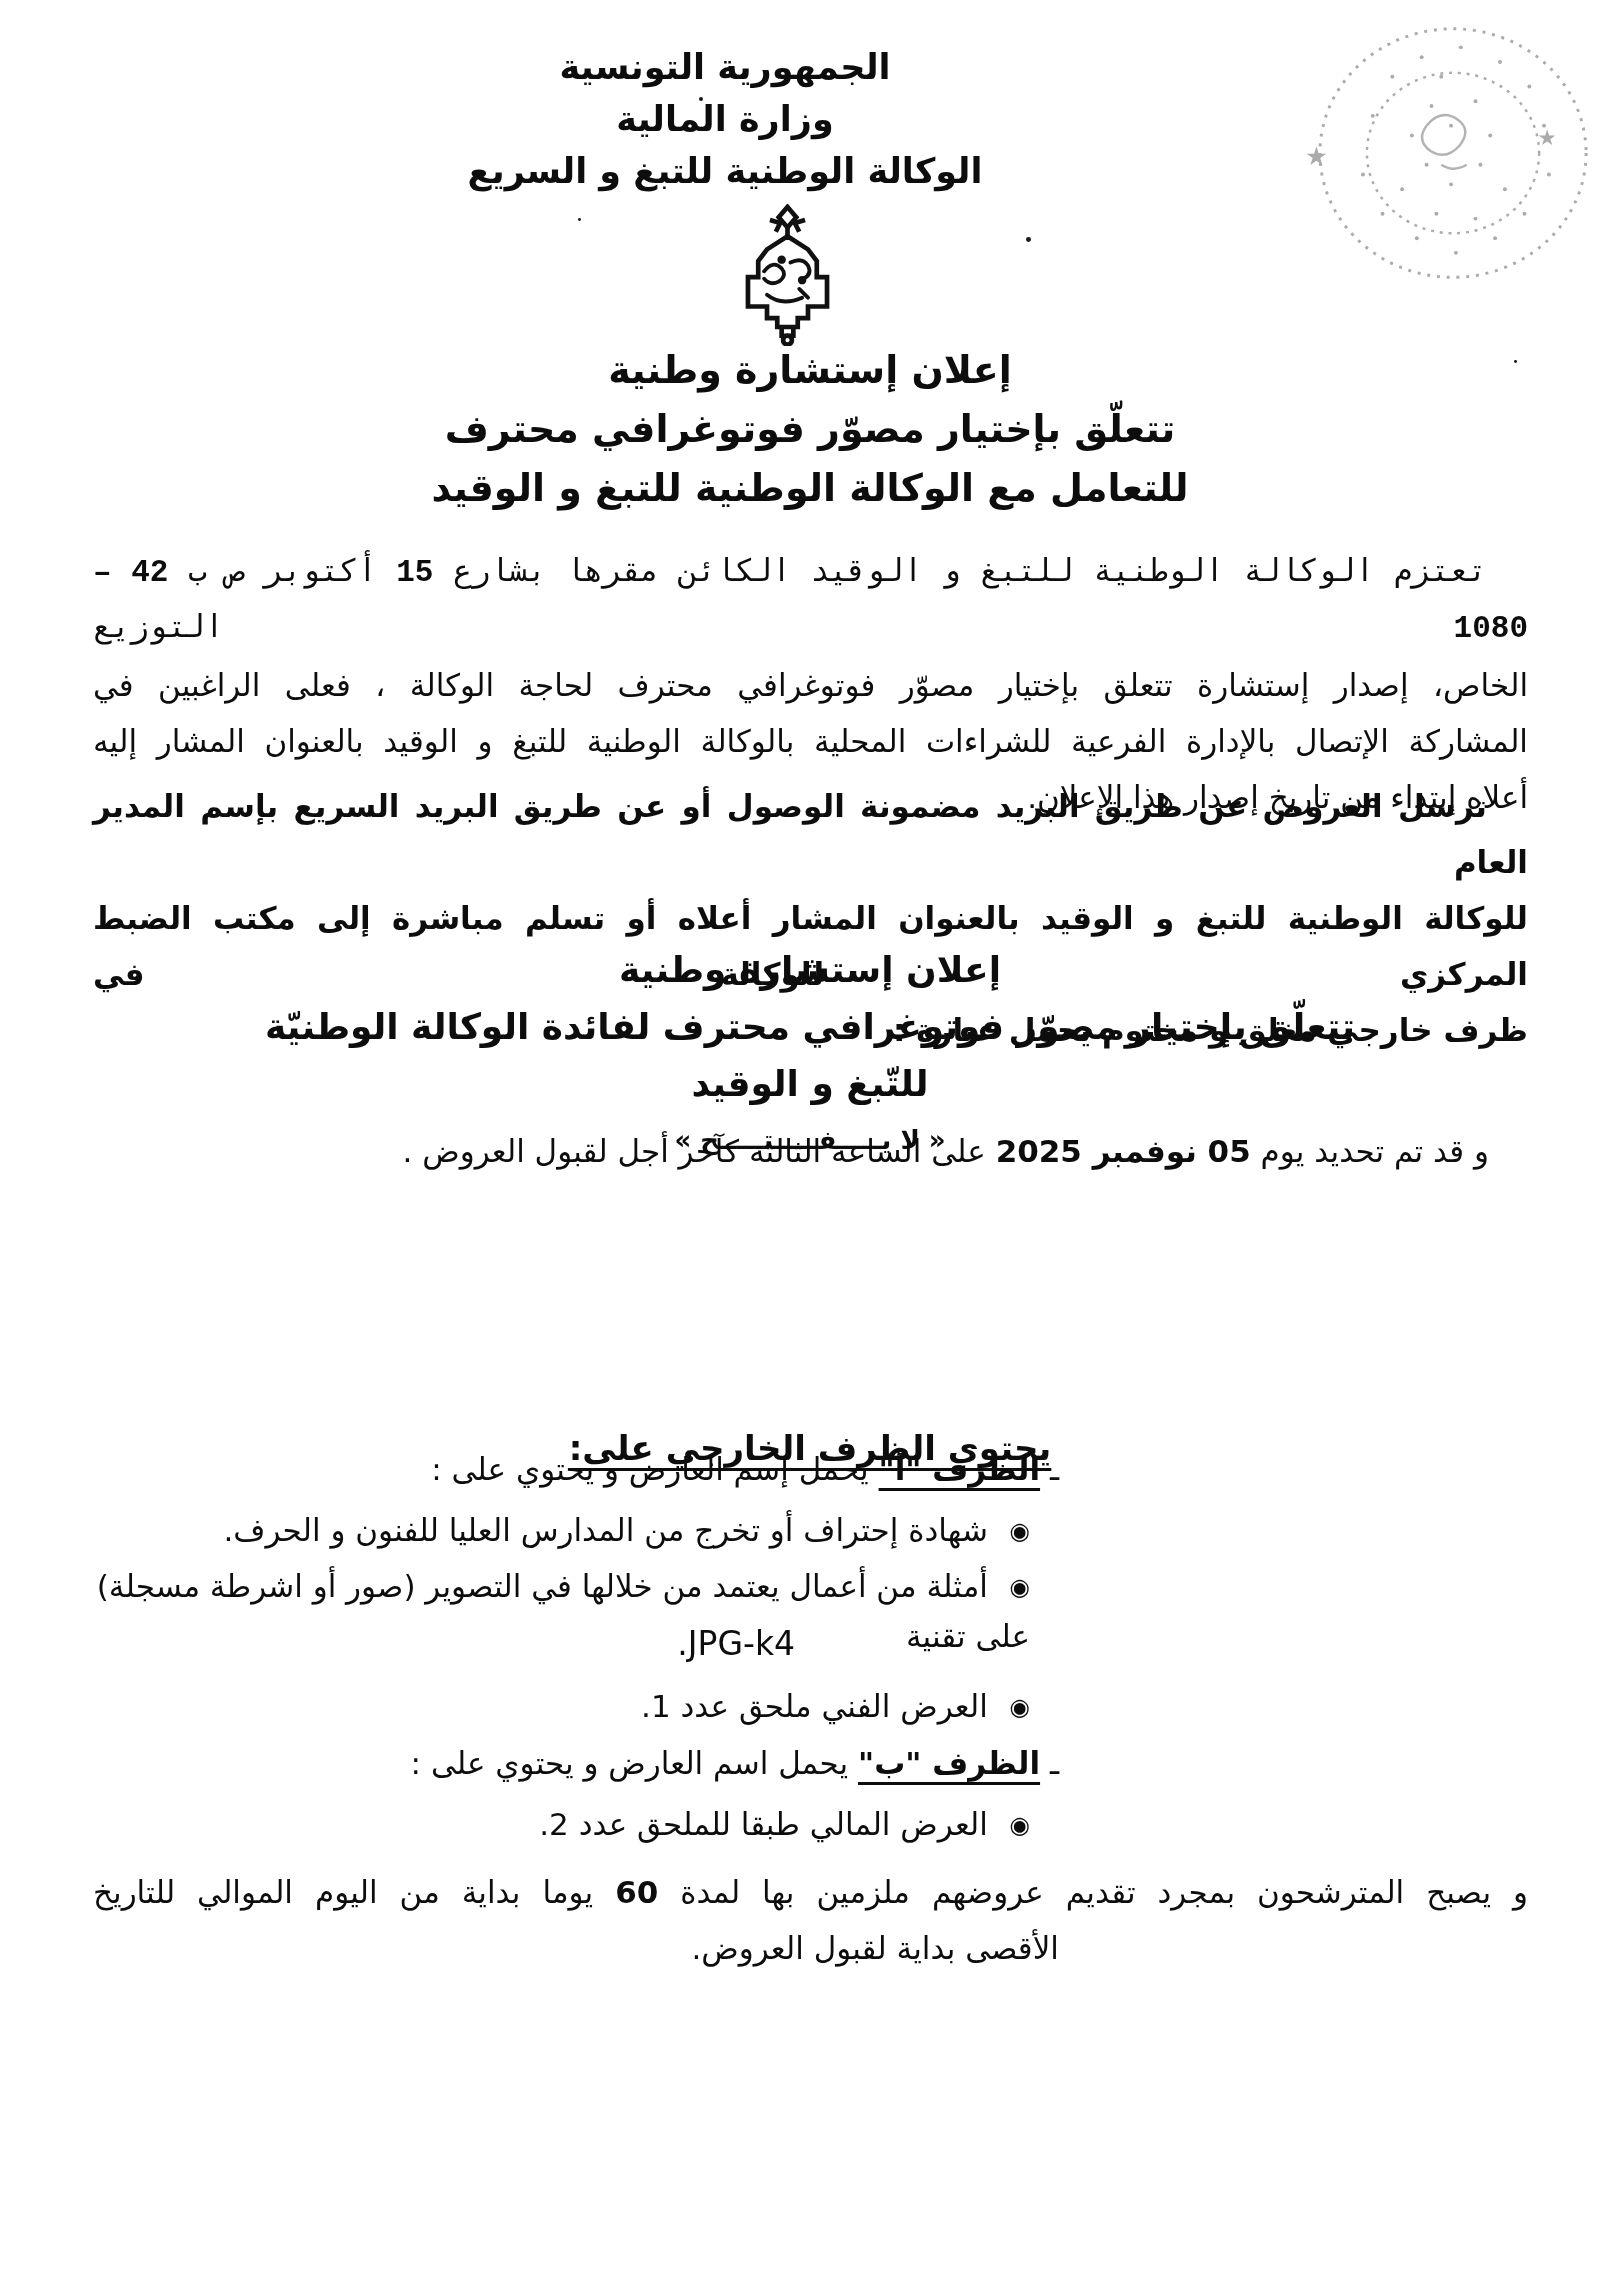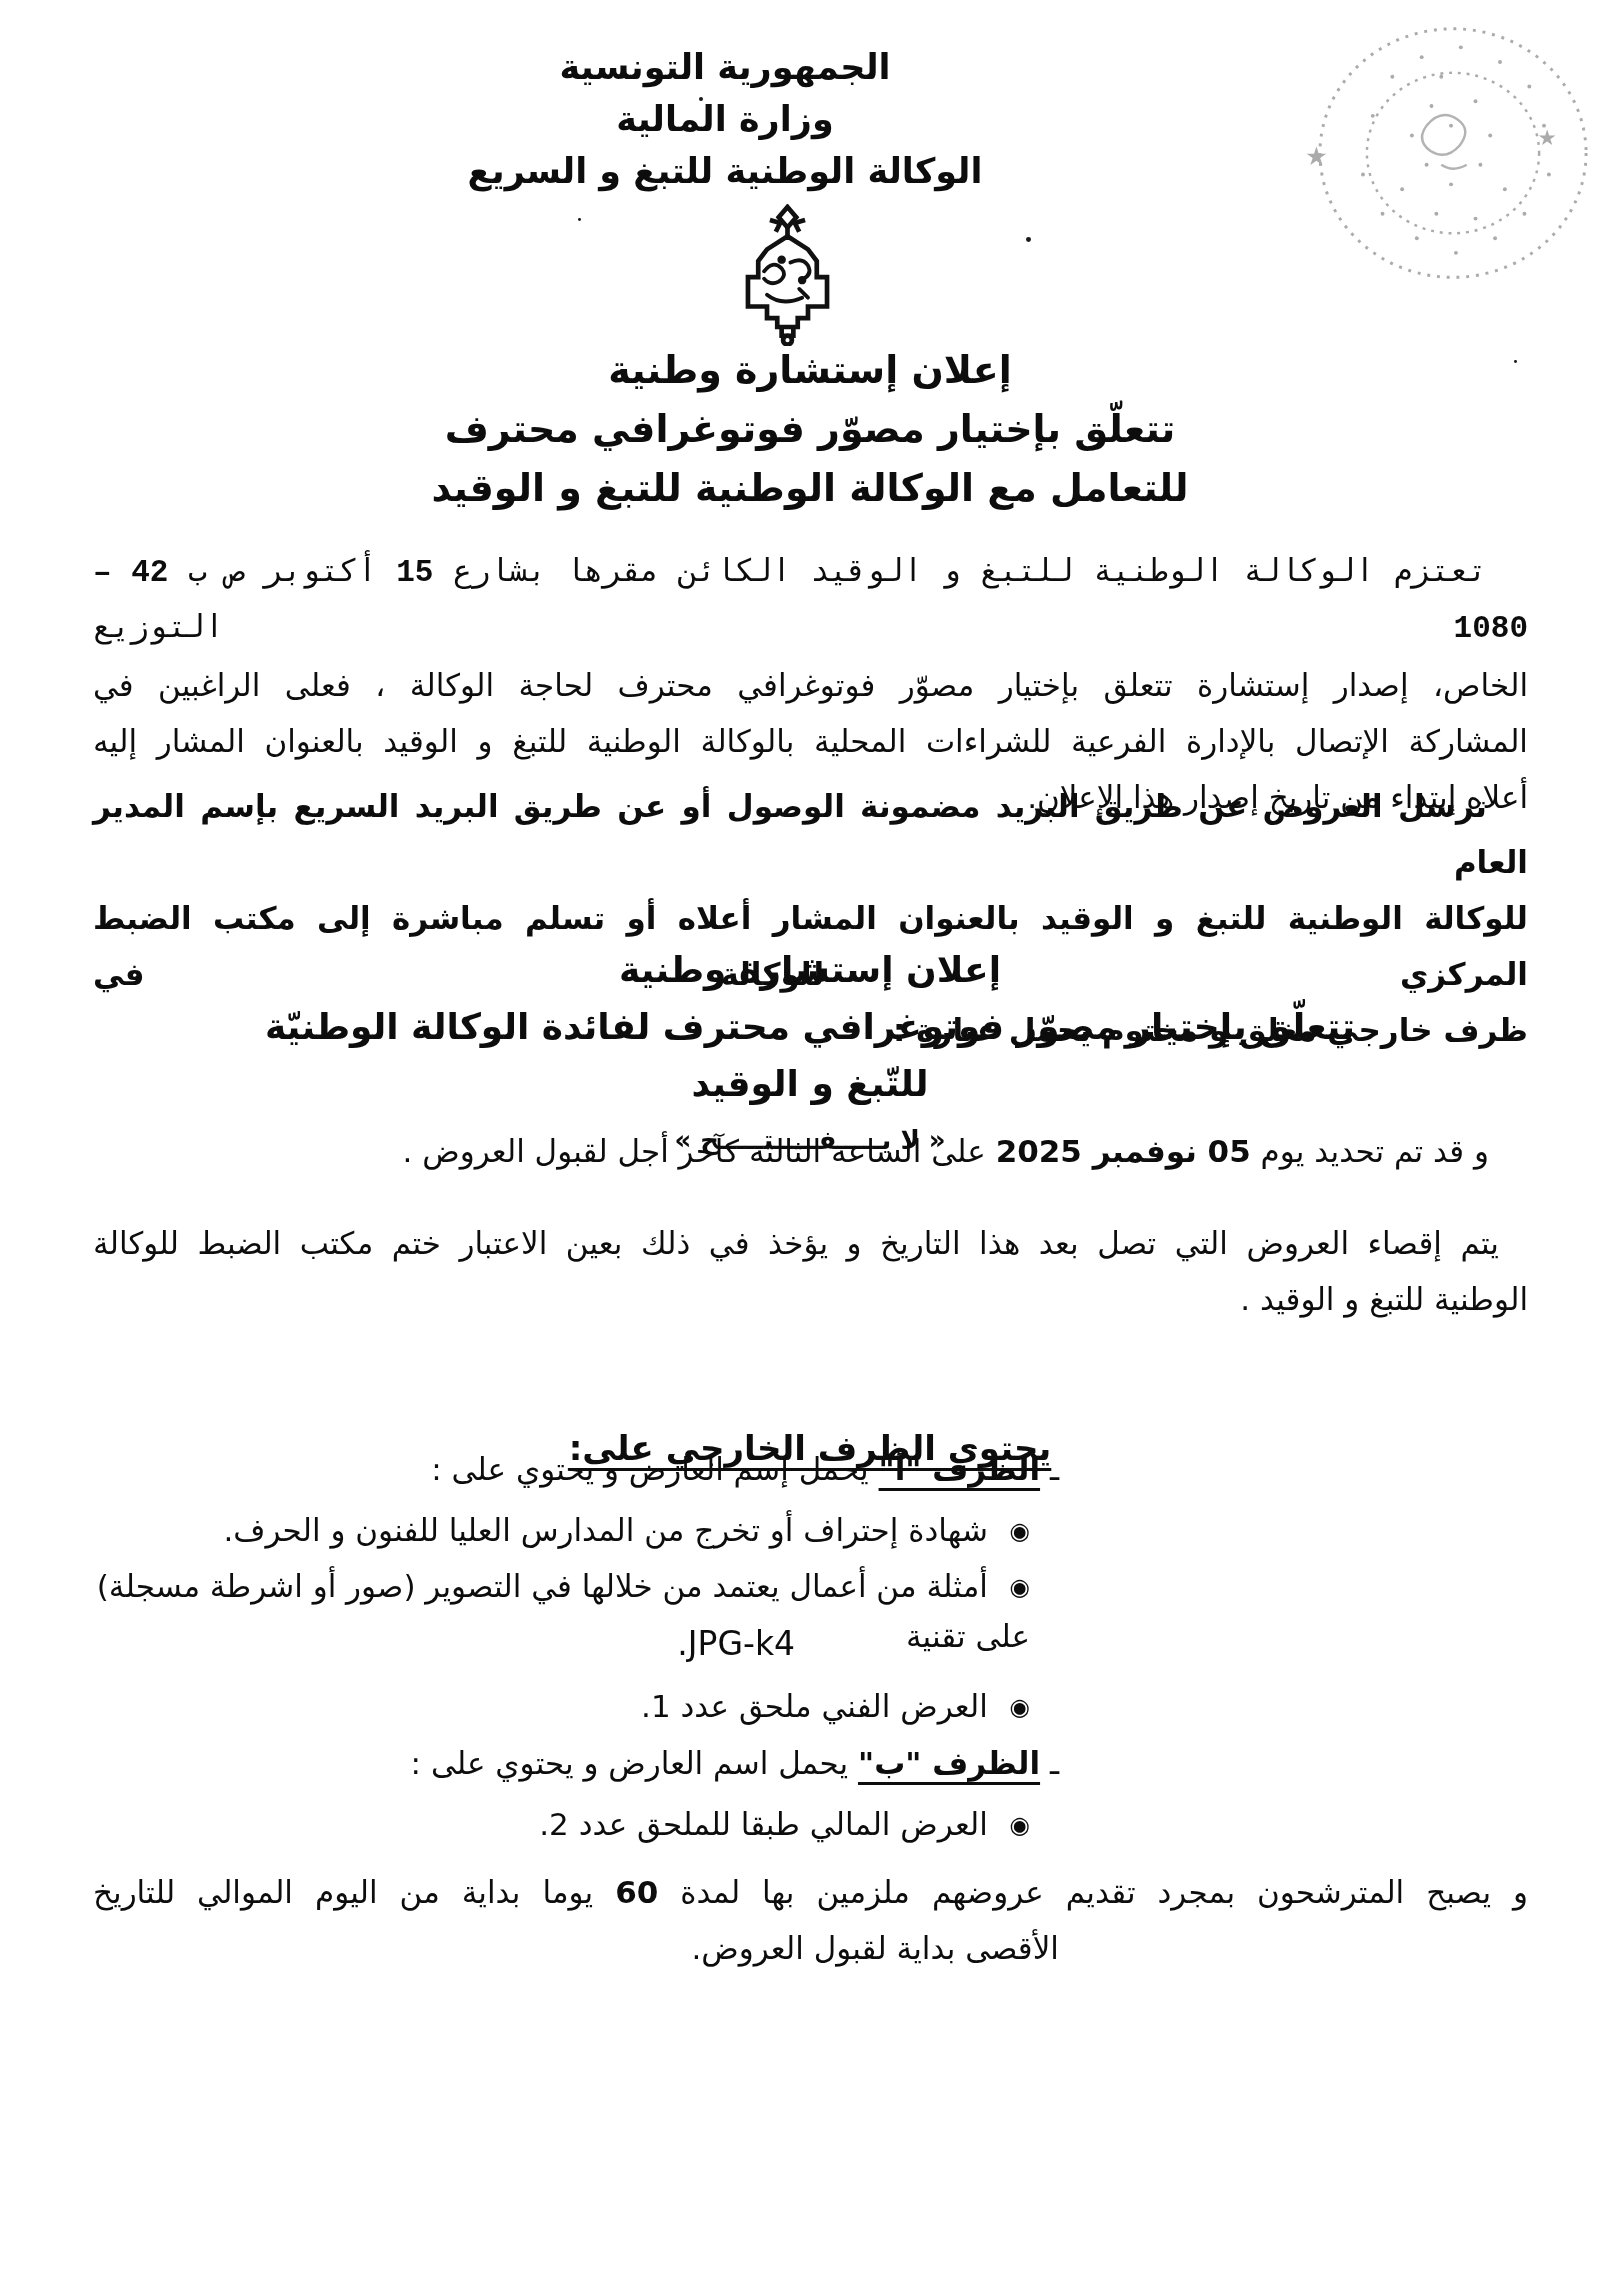--- a/index.html
+++ b/index.html
@@ -155,24 +155,20 @@
   </div>
 
   <div class="abs envblock">
     <div>إعلان إستشارة وطنية</div>
     <div>تتعلّق بإختيار مصوّر فوتوغرافي محترف لفائدة الوكالة الوطنيّة للتّبغ و الوقيد</div>
     <div class="l3">« لا يـــــفـــــتـــــح »</div>
   </div>
 
   <div class="abs para deadline rline"><span>و قد تم تحديد يوم </span><span style="font-weight: bold;">05 نوفمبر 2025</span><span> على الساعة الثالثة  كآخر أجل لقبول العروض .</span></div>
 
-  <div class="abs para p3">
-    <div class="jline"><span>يتم إقصاء العروض التي تصل بعد هذا التاريخ و يؤخذ في ذلك بعين الاعتبار ختم مكتب الضبط للوكالة</span></div>
-    <div class="rline"><span>الوطنية للتبغ و الوقيد .</span></div>
-  </div>
 
   <div class="abs heading"><span class="useg" style="font-weight: bold;">يحتوي الظرف الخارجي على:</span></div>
 
   <div class="abs listline dashline envA"><span>ـ </span><span class="useg" style="font-weight: bold;">الظرف "أ"</span><span> يحمل إسم العارض و يحتوي على :</span></div>
   <div class="abs listline bulline bulA1">
     <span class="bullet">◉</span><span><span>شهادة إحتراف أو تخرج من المدارس العليا للفنون و الحرف.</span></span>
   </div>
   <div class="abs listline bulline bulA2">
     <span class="bullet">◉</span><span><span>أمثلة من أعمال يعتمد من خلالها في التصوير (صور أو اشرطة مسجلة) على  تقنية</span></span>
   </div>

